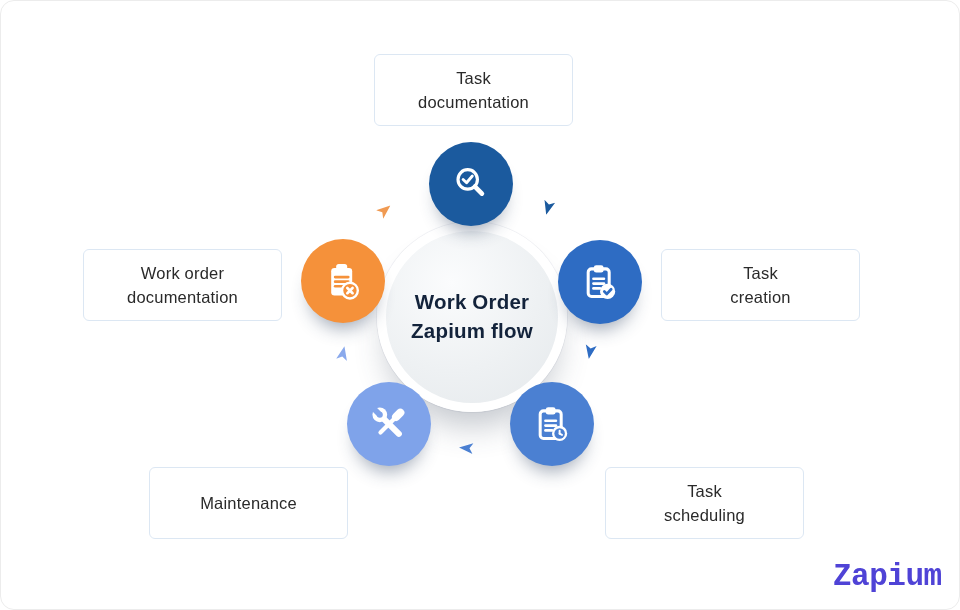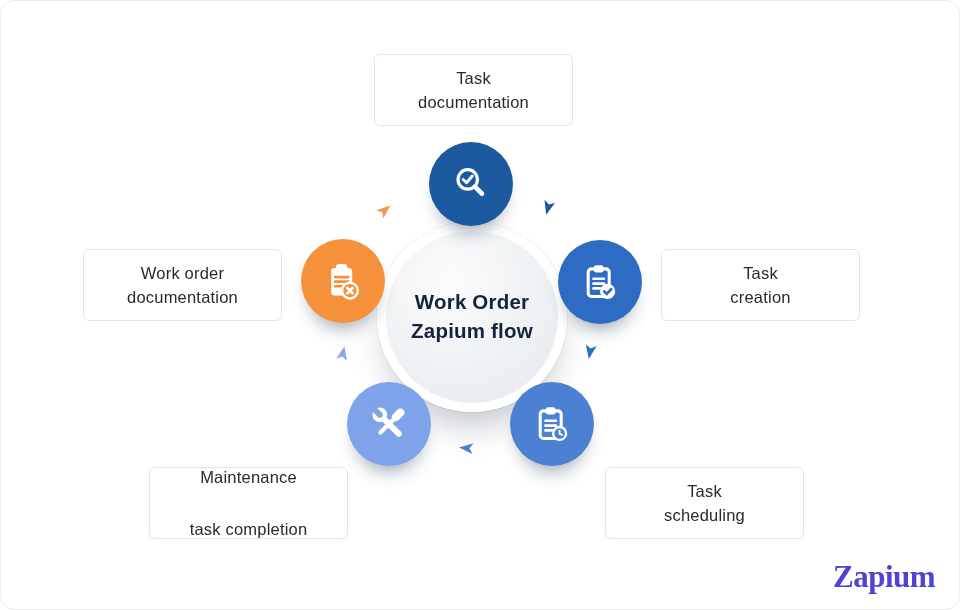--- a/index.html
+++ b/index.html
@@ -29,21 +29,21 @@
     position:absolute;width:197px;height:70px;background:#fff;
     border:1px solid #dce7f3;border-radius:6px;
     display:flex;flex-direction:column;align-items:center;justify-content:center;
     font-size:16.5px;color:#2a2a2a;line-height:1.48;text-align:center;letter-spacing:.2px;
   }
   
   .flow-arrow{position:absolute;width:14px;height:14px;z-index:3;}
   
   .brand{
     position:absolute;left:832px;top:558px;font-size:31px;font-weight:800;
-    color:#4f43d6;letter-spacing:-.5px;font-family:Liberation Serif, serif;
+    color:#4f43d6;letter-spacing:-.5px;font-family:Liberation Mono, monospace;
   }
 </style>
 </head>
 <body>
 
 <div class="canvas">
 
   <div class="hub">
     <div class="hub-title">Work Order</div>
     <div class="hub-title">Zapium flow</div>
@@ -114,21 +114,20 @@
   <div class="label-box" style="left:660px;top:248px;">
     <span>Task</span>
     <span>creation</span>
   </div>
   <div class="label-box" style="left:604px;top:466px;">
     <span>Task</span>
     <span>scheduling</span>
   </div>
   <div class="label-box" style="left:148px;top:466px;gap:28px;">
     <span>Maintenance</span>
-    <span>task completion</span>
   </div>
   <div class="label-box" style="left:82px;top:248px;">
     <span>Work order</span>
     <span>documentation</span>
   </div>
 
   <svg class="flow-arrow" style="left:377px;top:202px;transform:rotate(-40deg);" viewBox="0 0 14 14">
     <polygon points="0,1.5 14,7 0,12.5 3.5,7" fill="#f09a52"></polygon>
   </svg>
   <svg class="flow-arrow" style="left:540px;top:200px;transform:rotate(105deg);" viewBox="0 0 14 14">

